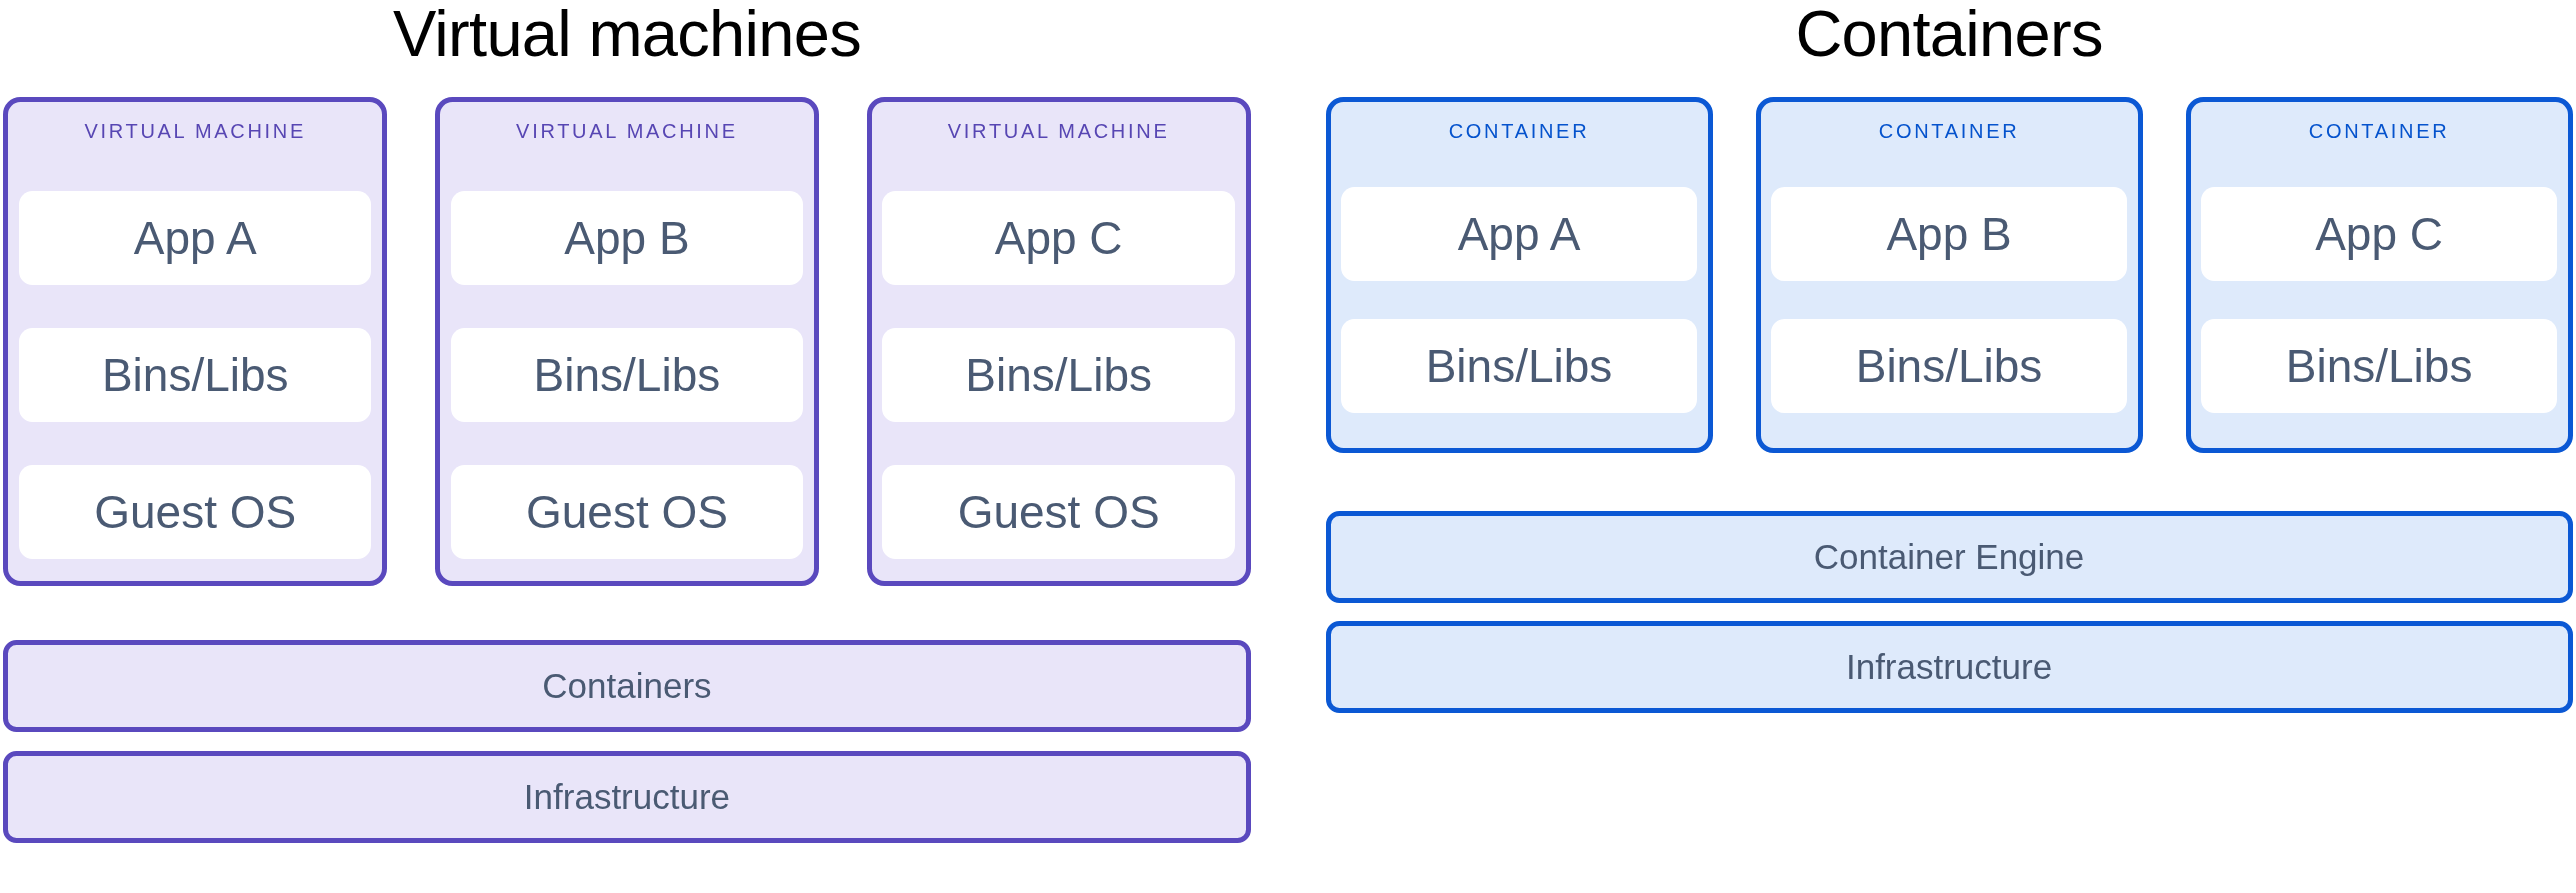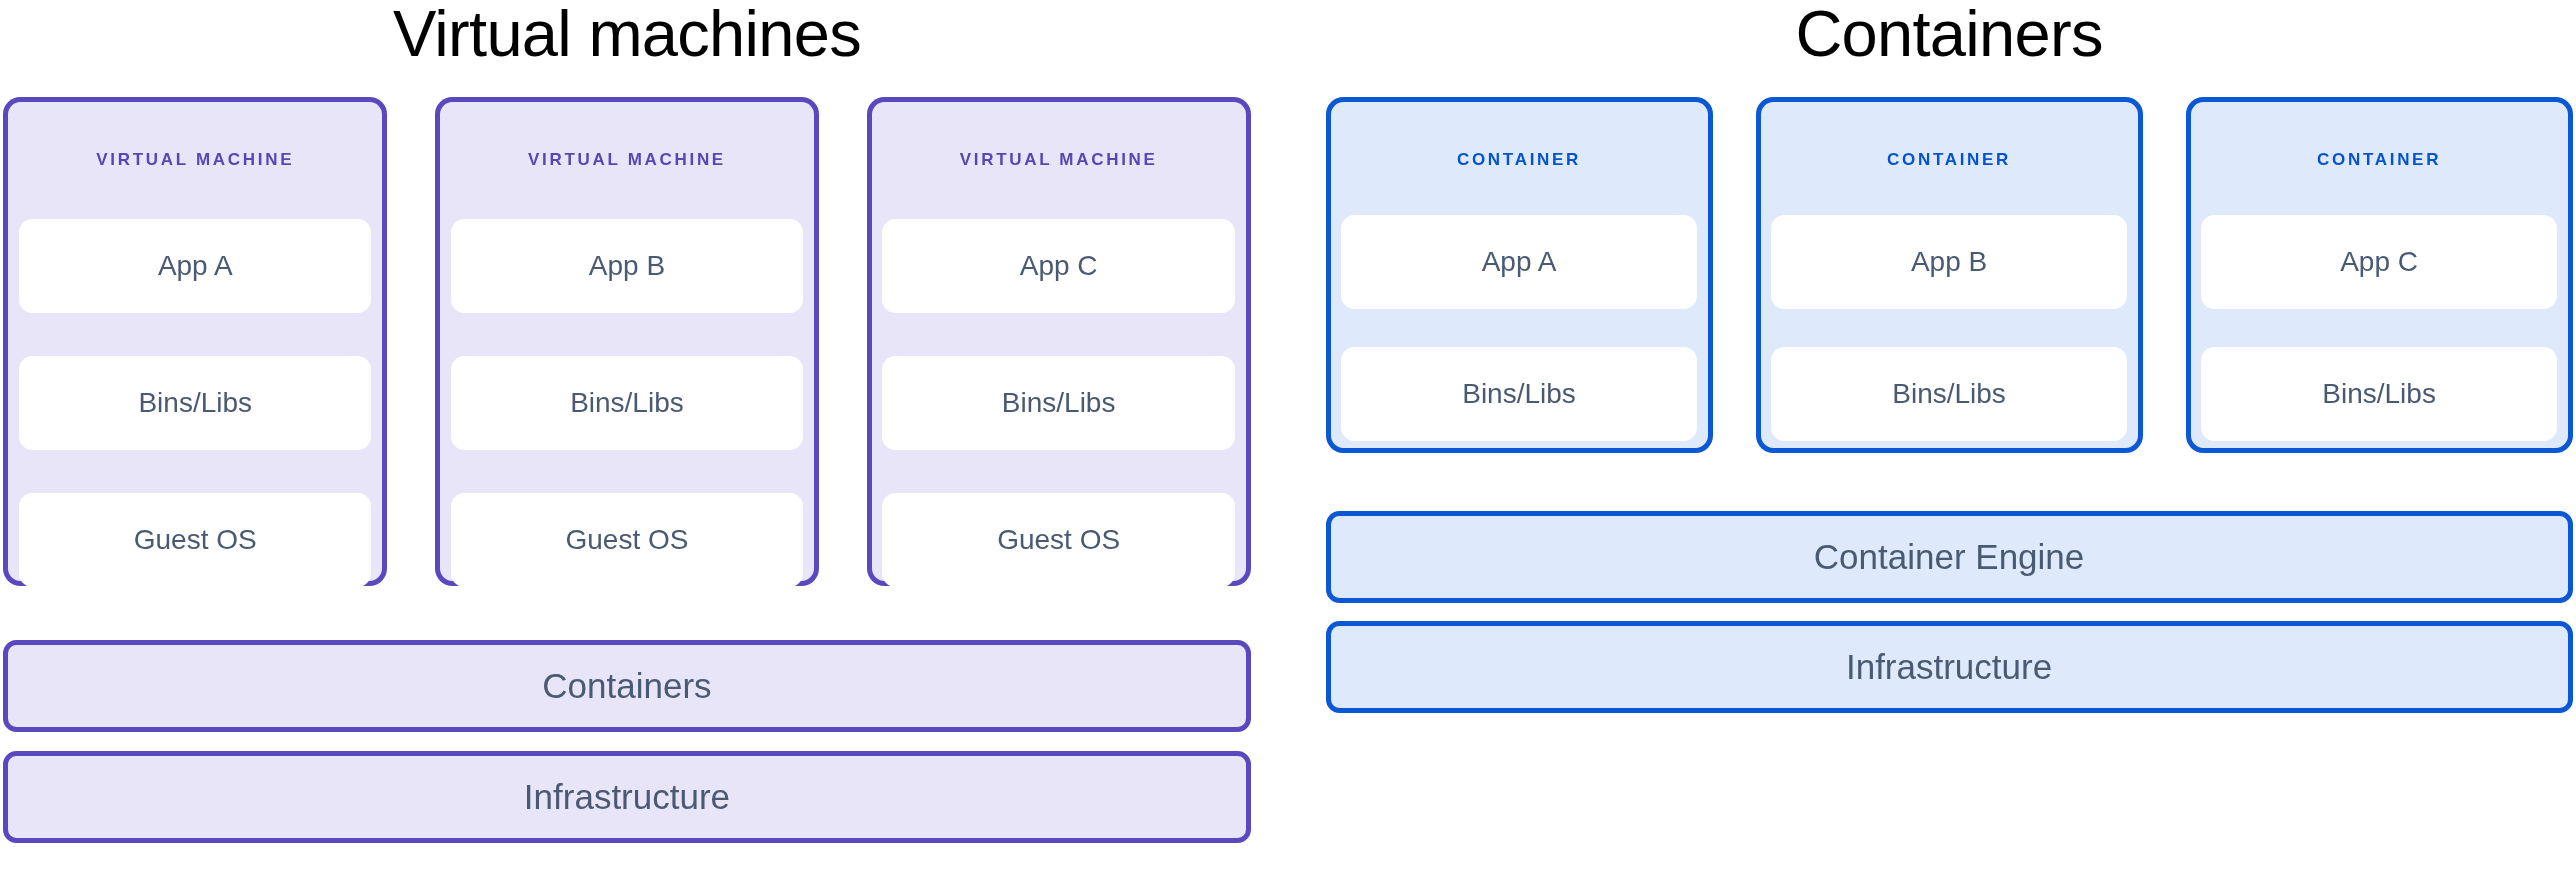--- a/index.html
+++ b/index.html
@@ -48,36 +48,36 @@
   }
   .vm-card{
     border:5.4px solid var(--vm-border);
     background:var(--vm-fill);
   }
   .ct-card{
     border:5.4px solid var(--container-border);
     background:var(--container-fill);
   }
   .card-label{
-    margin-top:44px;
+    margin-top:16px;
     height:27px;
     line-height:27px;
     text-align:center;
-    font-size:17px;
-    font-weight:700;
+    font-size:20px;
+    font-weight:400;
     letter-spacing:2.7px;
   }
   .vm-card .card-label{color:var(--vm-label);}
   .ct-card .card-label{color:var(--container-label);}
   .box{
     height:94px;
     background:var(--box-fill);
     border-radius:13.4px;
     display:flex;align-items:center;justify-content:center;
-    font-size:28px;
+    font-size:46px;
     color:var(--layer-text);
   }
   .vm-card .box-1{margin-top:46px;}
   .vm-card .box-2{margin-top:43px;}
   .vm-card .box-3{margin-top:43px;}
   .ct-card .box-1{margin-top:42px;}
   .ct-card .box-2{margin-top:38px;}
   .bar{
     height:92px;
     border-radius:13.4px;

